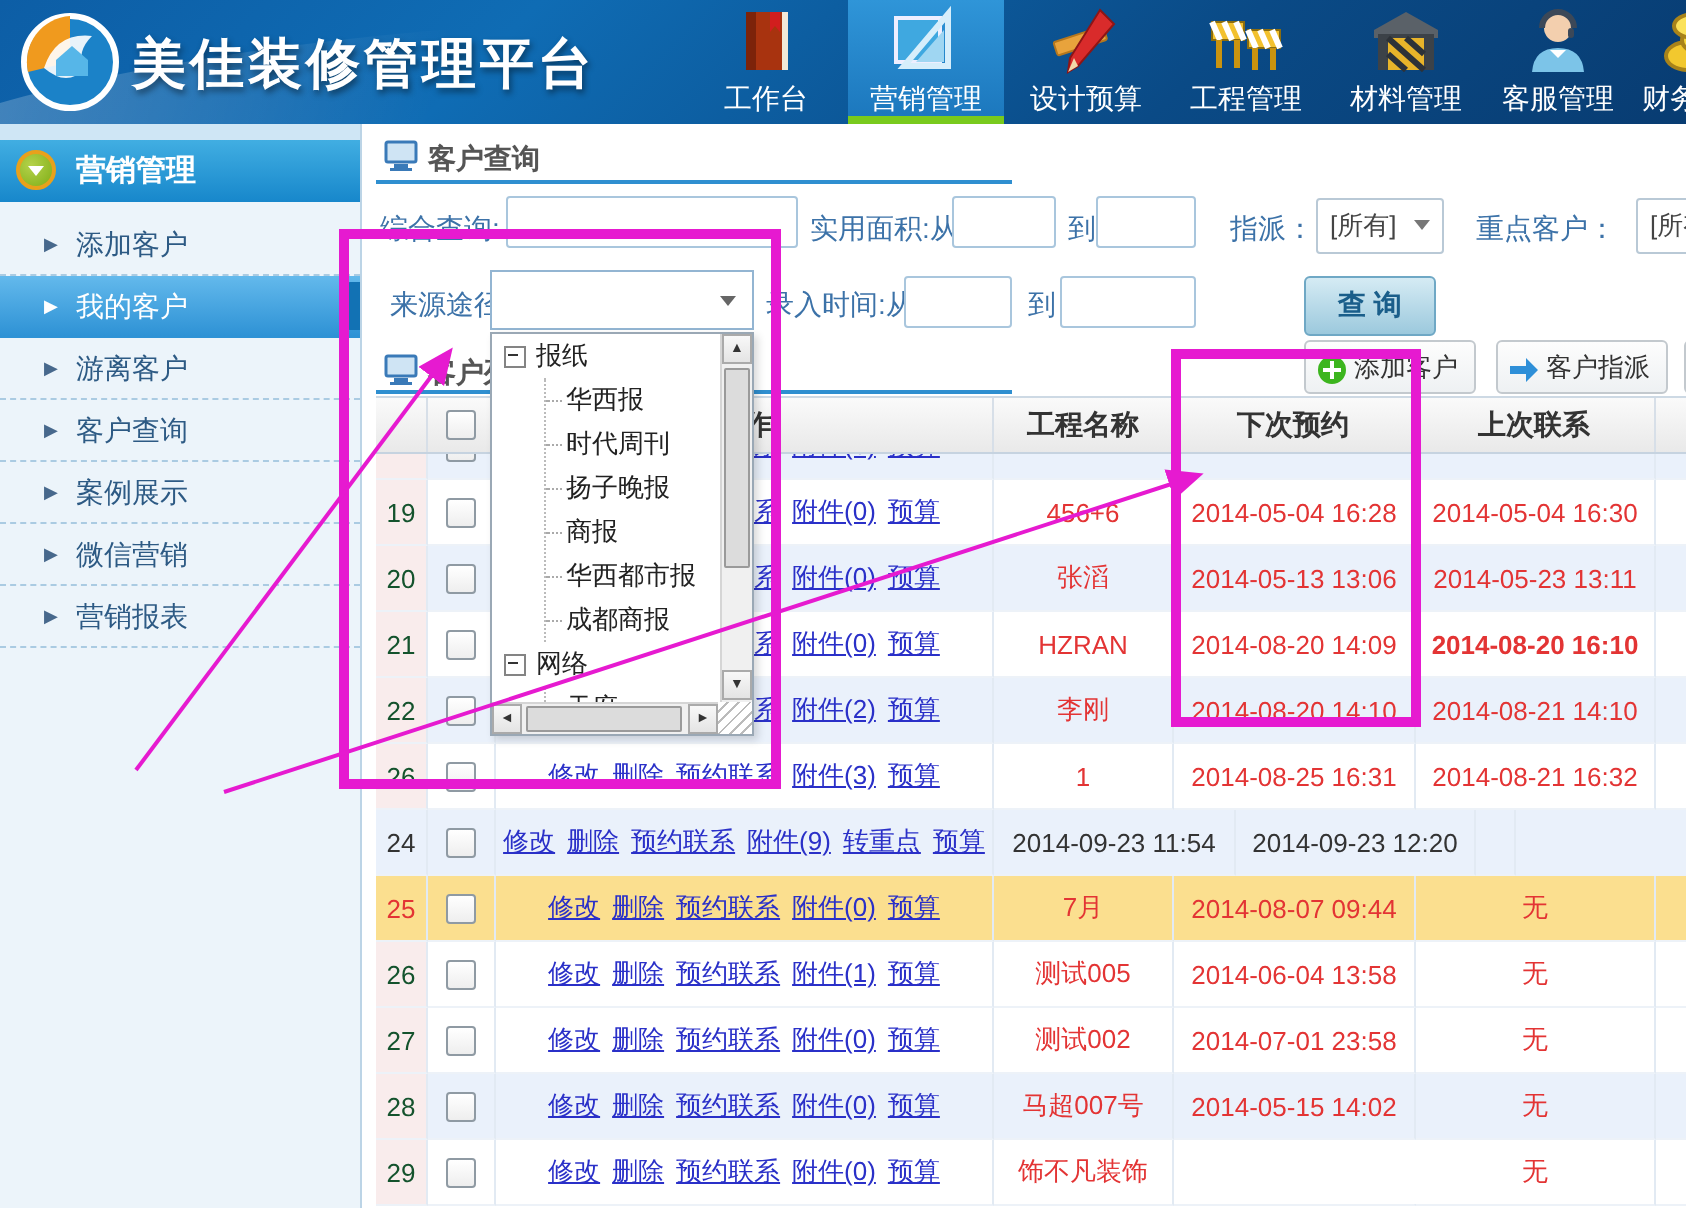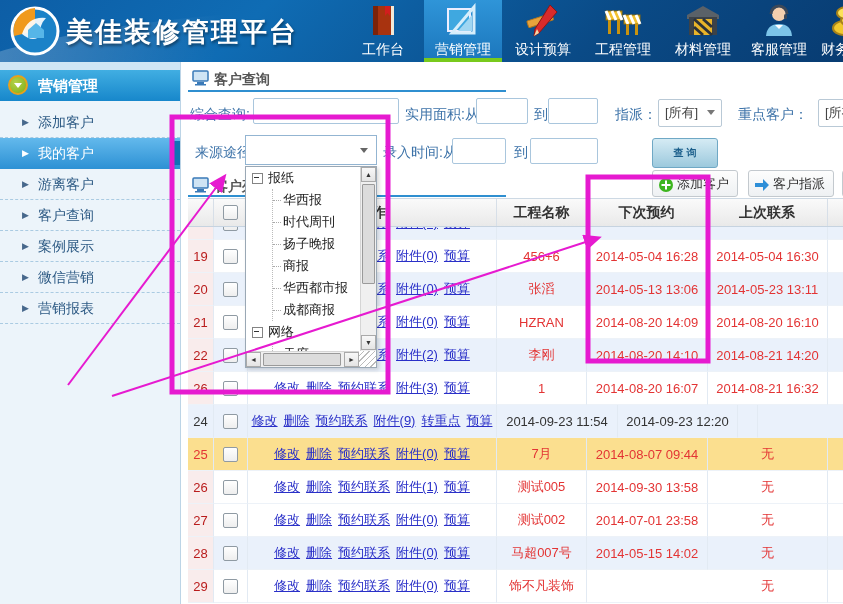--- a/index.html
+++ b/index.html
@@ -40,35 +40,35 @@
   
   .ptitle{position:absolute;font-size:14px;color:#555;font-weight:bold;}
   .punder{position:absolute;height:2px;background:#2f8fd0;}
   .flabel{position:absolute;font-size:14px;color:#3c72a8;white-space:nowrap;}
   .finput{position:absolute;height:26px;border:1px solid #a9c6dd;border-radius:2px;background:#fff;
     font-size:13px;padding:0 4px;box-sizing:border-box;font-family:inherit;}
   .fselect{position:absolute;height:28px;border:1px solid #b9c9d6;border-radius:2px;background:#fff;
     font-size:13px;color:#444;line-height:26px;padding-left:6px;box-sizing:border-box;cursor:pointer;}
   .fselect .dn{position:absolute;right:6px;top:10px;width:0;height:0;border:4px solid transparent;border-top:5px solid #777;}
   .btn-search{position:absolute;width:66px;height:30px;border:1px solid #6fa8c5;border-radius:3px;
-    background:linear-gradient(180deg,#d5ebf4,#9cc9dd);color:#1a5e8a;font-size:10px;font-weight:bold;cursor:pointer;
+    background:linear-gradient(180deg,#d5ebf4,#9cc9dd);color:#1a5e8a;font-size:14px;font-weight:bold;cursor:pointer;
     font-family:inherit;}
   .tool-btn{position:absolute;height:27px;border:1px solid #c3c9ce;border-radius:3px;background:linear-gradient(180deg,#fdfdfd,#eef1f3);
     font-size:13px;color:#333;cursor:pointer;line-height:25px;padding:0 8px 0 24px;box-sizing:border-box;white-space:nowrap;}
   .tool-btn .bic{position:absolute;left:5px;top:5px;}
 
   
   .tbl{position:absolute;left:188px;top:198px;width:660px;font-size:13px;}
   .trow{display:flex;height:33px;align-items:stretch;}
   .tcell{border-right:1px solid #e2eaf3;border-bottom:1px solid #edf2f8;display:flex;align-items:center;justify-content:center;
     box-sizing:border-box;overflow:hidden;white-space:nowrap;}
   .thead{height:27px;background:linear-gradient(180deg,#fafafa,#e9e9e9);border-top:1px solid #cdd9e4;border-bottom:1px solid #c6d3e0;}
   .thead .tcell{border-right:1px solid #d7dfe8;border-bottom:none;font-weight:bold;color:#333;font-size:14px;}
   .stripe-white{background:#fff;} .stripe-blue{background:#eaf1fb;} .stripe-yellow{background:#fbdf8f;}
-  .numcell-red{background:#f9ecec;color:#b91c1c;} .numcell-plain{color:#333;}
+  .numcell-red{background:#f9ecec;color:#14532d;} .numcell-plain{color:#333;}
   .tone-red{color:#e33434;} .tone-black{color:#333;}
   .lnk{color:#2a30c8;text-decoration:underline;margin:0 3px;cursor:pointer;}
   .cb{width:13px;height:13px;border:1px solid #8f9aa3;border-radius:2px;background:linear-gradient(180deg,#fff,#eee);cursor:pointer;}
   .partial-wrap{height:13px;overflow:hidden;}
   .partial-wrap .trow{transform:translateY(-20px);}
 
   
   .combo{position:absolute;left:245px;top:135px;width:132px;height:30px;background:#fff;border:1px solid #93b5d2;
     box-sizing:border-box;cursor:pointer;}
   .combo .dn{position:absolute;right:8px;top:12px;width:0;height:0;border:4px solid transparent;border-top:5px solid #666;}
@@ -337,54 +337,54 @@
         </div>
         <div class="tcell" style="width: 249px; flex: 0 0 249px;">
           <a class="lnk">修改</a>
           <a class="lnk">删除</a>
           <a class="lnk">预约联系</a>
           <a class="lnk">附件(0)</a>
           <a class="lnk">预算</a>
         </div>
         <div class="tcell tone-red" style="width: 90px; flex: 0 0 90px;">HZRAN</div>
         <div class="tcell tone-red" style="width: 121px; flex: 0 0 121px;">2014-08-20 14:09</div>
-        <div class="tcell tone-red" style="width: 120px; flex: 0 0 120px;">2014-08-20 16:10</div>
+        <div class="tcell tone-red" style="width: 120px; flex: 0 0 120px; font-weight: bold;">2014-08-20 16:10</div>
         <div class="tcell" style="width: 20px; flex: 0 0 20px;"></div>
       </div>
       <div class="trow stripe-blue">
         <div class="tcell numcell-red" style="width: 26px; flex: 0 0 26px;">22</div>
         <div class="tcell" style="width: 34px; flex: 0 0 34px;">
           <span class="cb"></span>
         </div>
         <div class="tcell" style="width: 249px; flex: 0 0 249px;">
           <a class="lnk">修改</a>
           <a class="lnk">删除</a>
           <a class="lnk">预约联系</a>
           <a class="lnk">附件(2)</a>
           <a class="lnk">预算</a>
         </div>
         <div class="tcell tone-red" style="width: 90px; flex: 0 0 90px;">李刚</div>
         <div class="tcell tone-red" style="width: 121px; flex: 0 0 121px;">2014-08-20 14:10</div>
-        <div class="tcell tone-red" style="width: 120px; flex: 0 0 120px;">2014-08-21 14:20</div>
+        <div class="tcell tone-red" style="width: 120px; flex: 0 0 120px;">2014-08-21 14:10</div>
         <div class="tcell" style="width: 20px; flex: 0 0 20px;"></div>
       </div>
       <div class="trow stripe-white">
         <div class="tcell numcell-red" style="width: 26px; flex: 0 0 26px;">26</div>
         <div class="tcell" style="width: 34px; flex: 0 0 34px;">
           <span class="cb"></span>
         </div>
         <div class="tcell" style="width: 249px; flex: 0 0 249px;">
           <a class="lnk">修改</a>
           <a class="lnk">删除</a>
           <a class="lnk">预约联系</a>
           <a class="lnk">附件(3)</a>
           <a class="lnk">预算</a>
         </div>
         <div class="tcell tone-red" style="width: 90px; flex: 0 0 90px;">1</div>
-        <div class="tcell tone-red" style="width: 121px; flex: 0 0 121px;">2014-08-20 16:07</div>
+        <div class="tcell tone-red" style="width: 121px; flex: 0 0 121px;">2014-08-25 16:31</div>
         <div class="tcell tone-red" style="width: 120px; flex: 0 0 120px;">2014-08-21 16:32</div>
         <div class="tcell" style="width: 20px; flex: 0 0 20px;"></div>
       </div>
       <div class="trow stripe-blue">
         <div class="tcell numcell-plain" style="width: 26px; flex: 0 0 26px;">24</div>
         <div class="tcell" style="width: 34px; flex: 0 0 34px;">
           <span class="cb"></span>
         </div>
         <div class="tcell" style="width: 249px; flex: 0 0 249px;">
           <a class="lnk">修改</a>
@@ -421,21 +421,21 @@
           <span class="cb"></span>
         </div>
         <div class="tcell" style="width: 249px; flex: 0 0 249px;">
           <a class="lnk">修改</a>
           <a class="lnk">删除</a>
           <a class="lnk">预约联系</a>
           <a class="lnk">附件(1)</a>
           <a class="lnk">预算</a>
         </div>
         <div class="tcell tone-red" style="width: 90px; flex: 0 0 90px;">测试005</div>
-        <div class="tcell tone-red" style="width: 121px; flex: 0 0 121px;">2014-09-30 13:58</div>
+        <div class="tcell tone-red" style="width: 121px; flex: 0 0 121px;">2014-06-04 13:58</div>
         <div class="tcell tone-red" style="width: 120px; flex: 0 0 120px;">无</div>
         <div class="tcell" style="width: 20px; flex: 0 0 20px;"></div>
       </div>
       <div class="trow stripe-white">
         <div class="tcell numcell-red" style="width: 26px; flex: 0 0 26px;">27</div>
         <div class="tcell" style="width: 34px; flex: 0 0 34px;">
           <span class="cb"></span>
         </div>
         <div class="tcell" style="width: 249px; flex: 0 0 249px;">
           <a class="lnk">修改</a>

